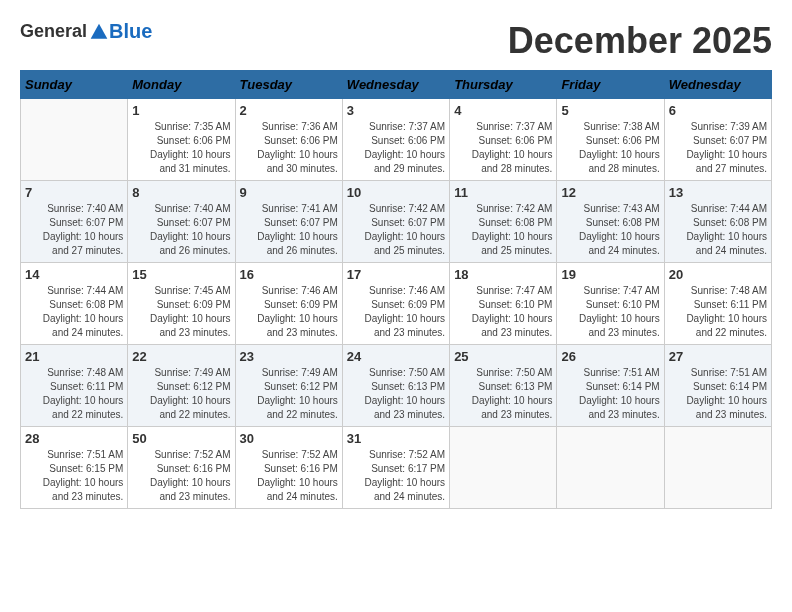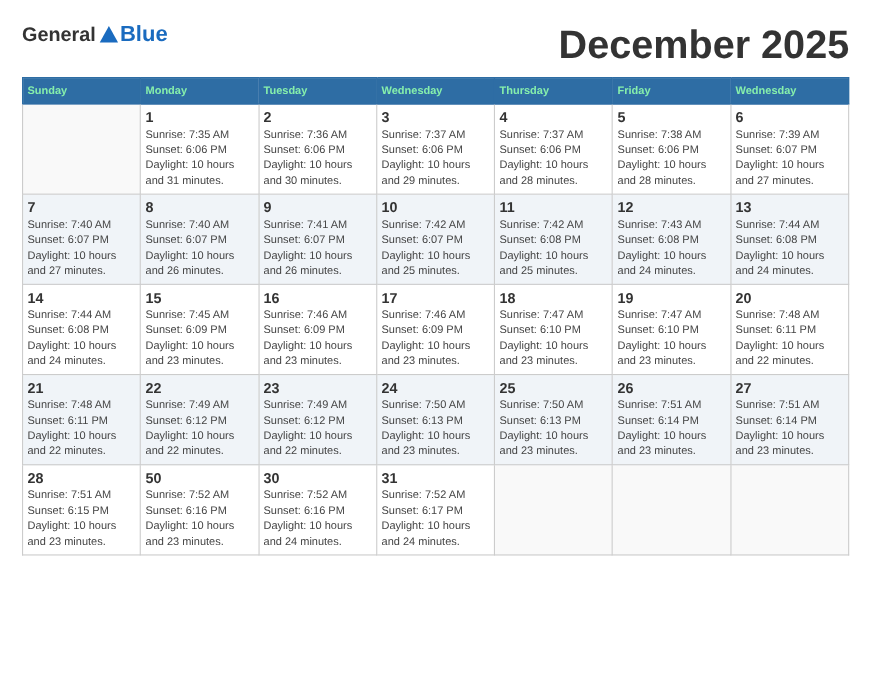--- a/index.html
+++ b/index.html
@@ -47,45 +47,47 @@
       font-size: 16px;
       color: #555;
     }
     .calendar {
       width: 100%;
       border-collapse: collapse;
       margin-top: 8px;
     }
     .calendar th {
       background-color: #2e6da4;
-      color: #86efac;
+      color: #000000;
       padding: 6px 4px;
-      font-size: 10px;
+      font-size: 13px;
       font-weight: bold;
       border: 1px solid #2e6da4;
       text-align: left;
+      font-style: italic;
     }
     .calendar td {
       border: 1px solid #ccc;
       vertical-align: top;
       padding: 4px;
       width: 107px;
       min-height: 80px;
     }
     .day-number {
       font-size: 13px;
       font-weight: bold;
       color: #333;
       display: block;
       margin-bottom: 2px;
     }
     .day-info {
       font-size: 10px;
       color: #444;
       line-height: 1.4;
+      text-align: right;
     }
     .empty-cell {
       background: #f9f9f9;
     }
     .row-shaded td {
       background-color: #f0f4f8;
     }
   </style>
 </head>
 <body>

